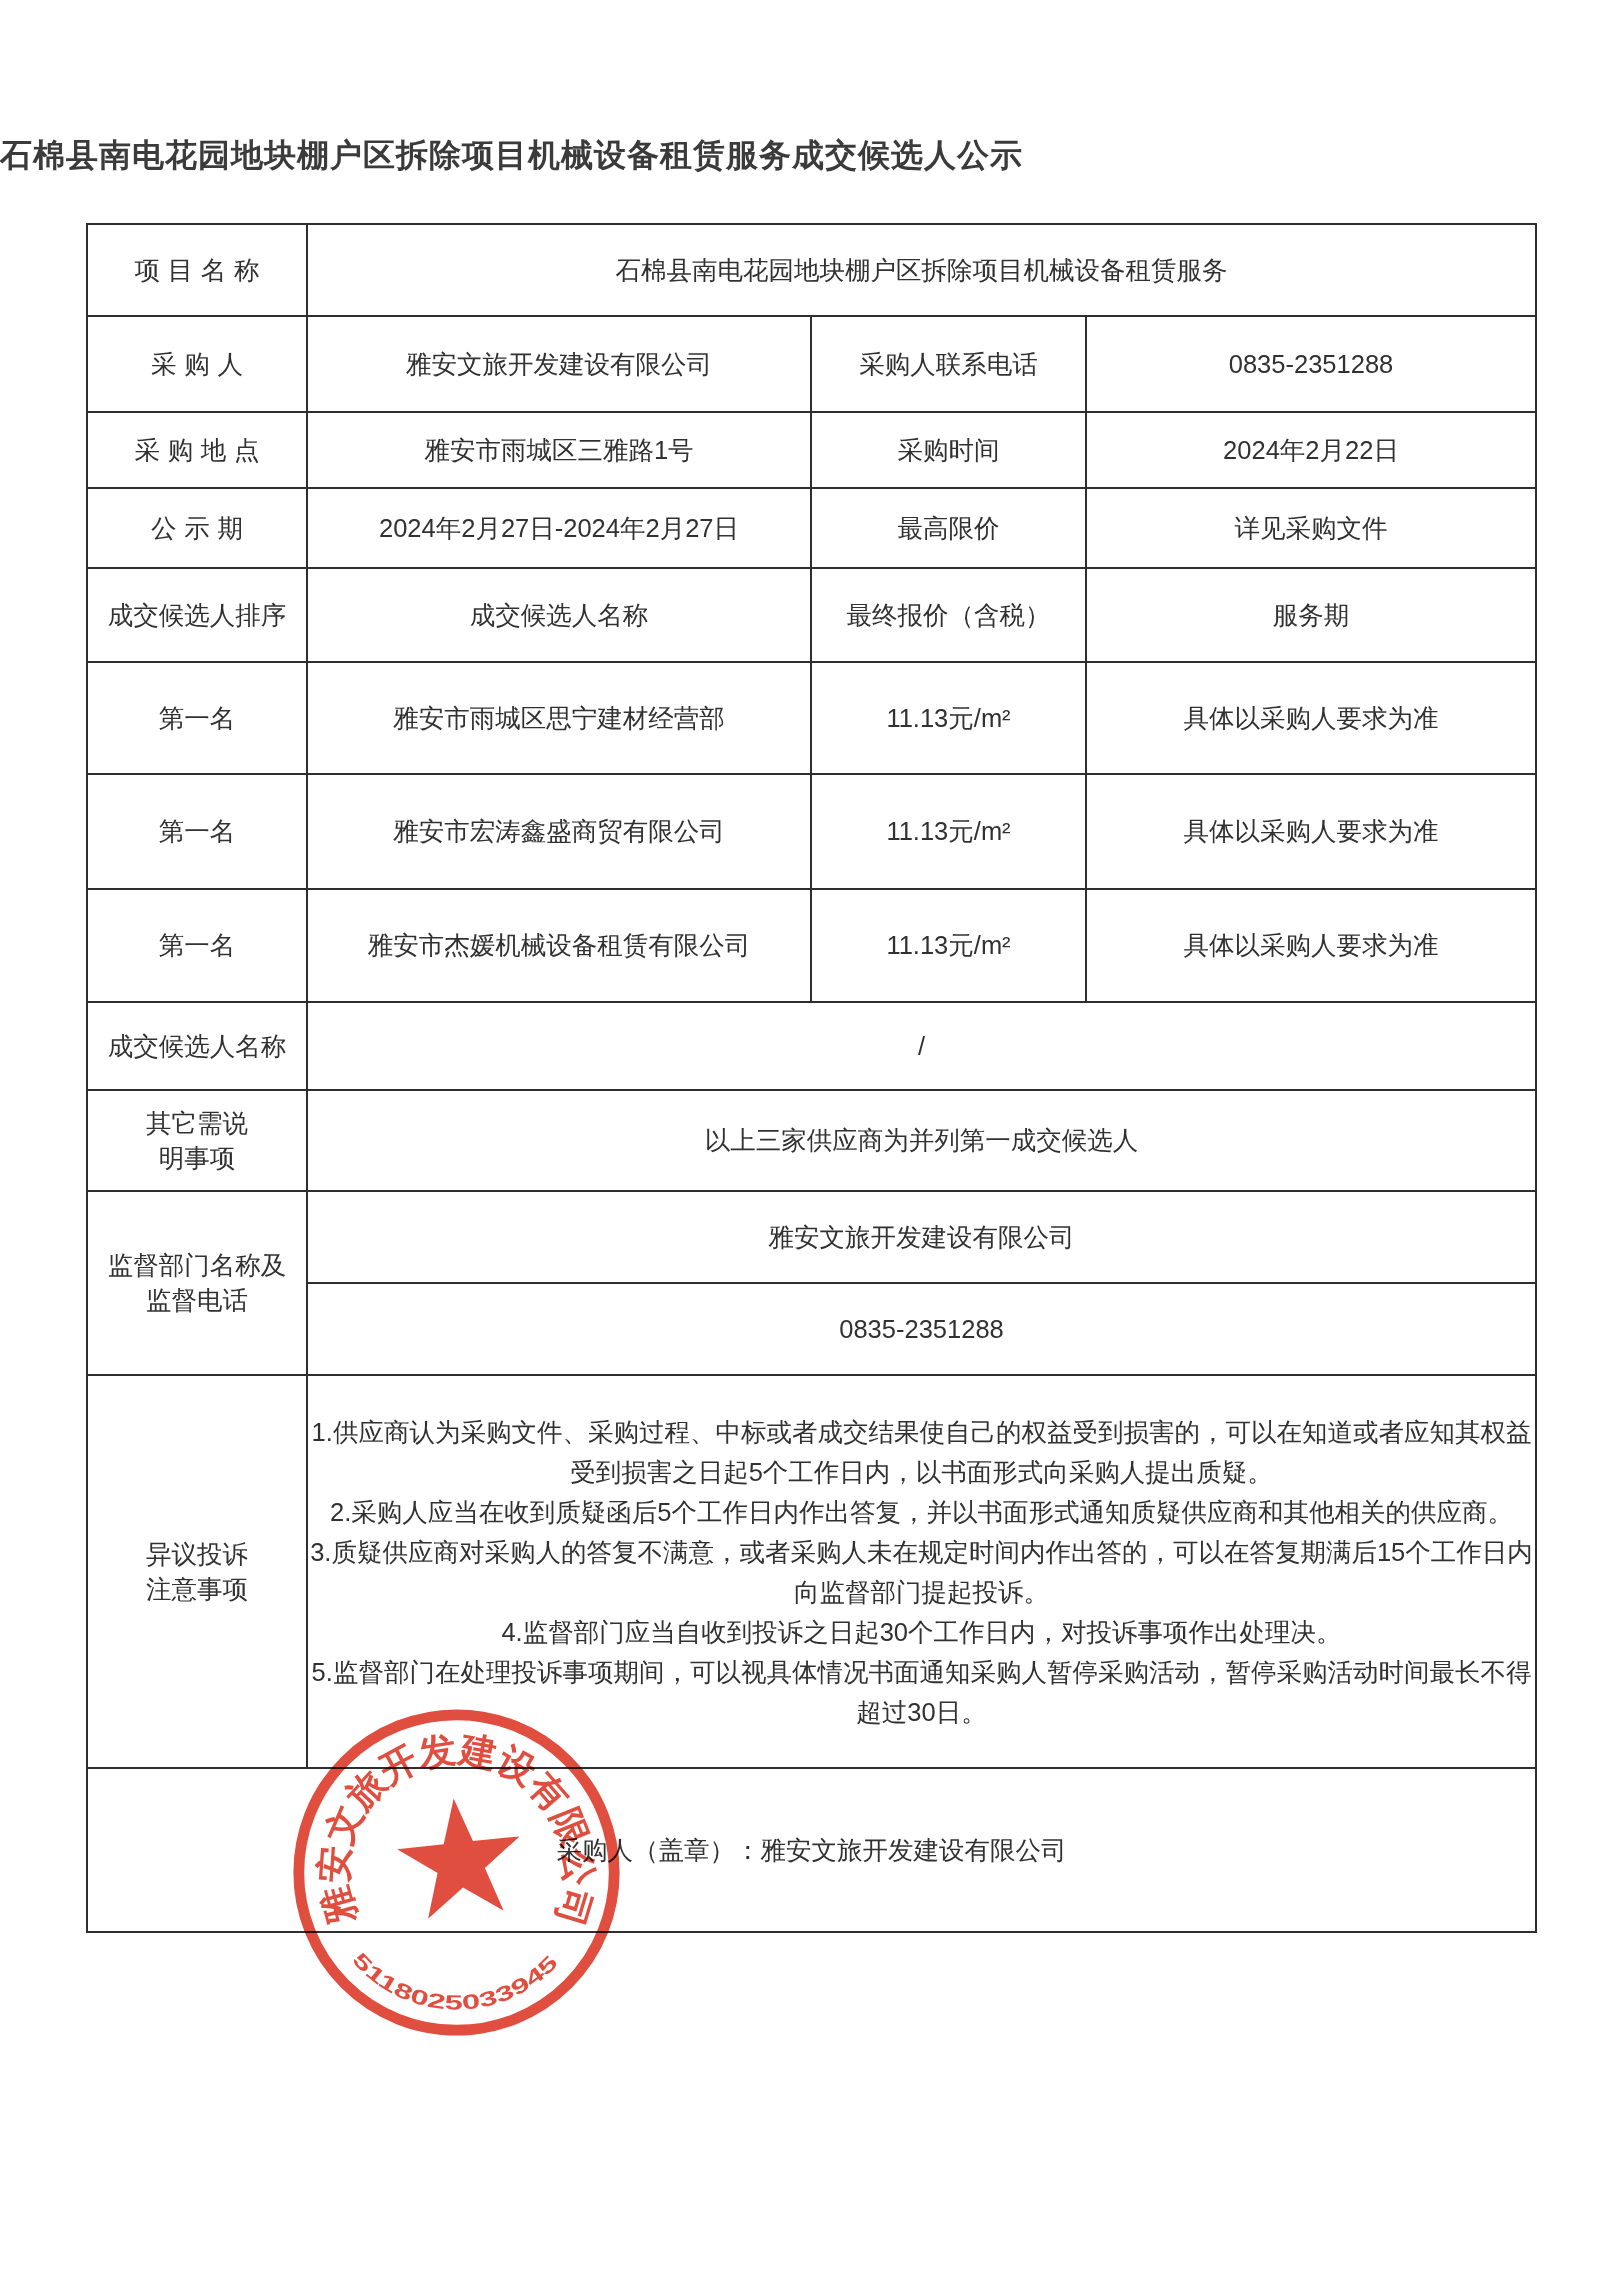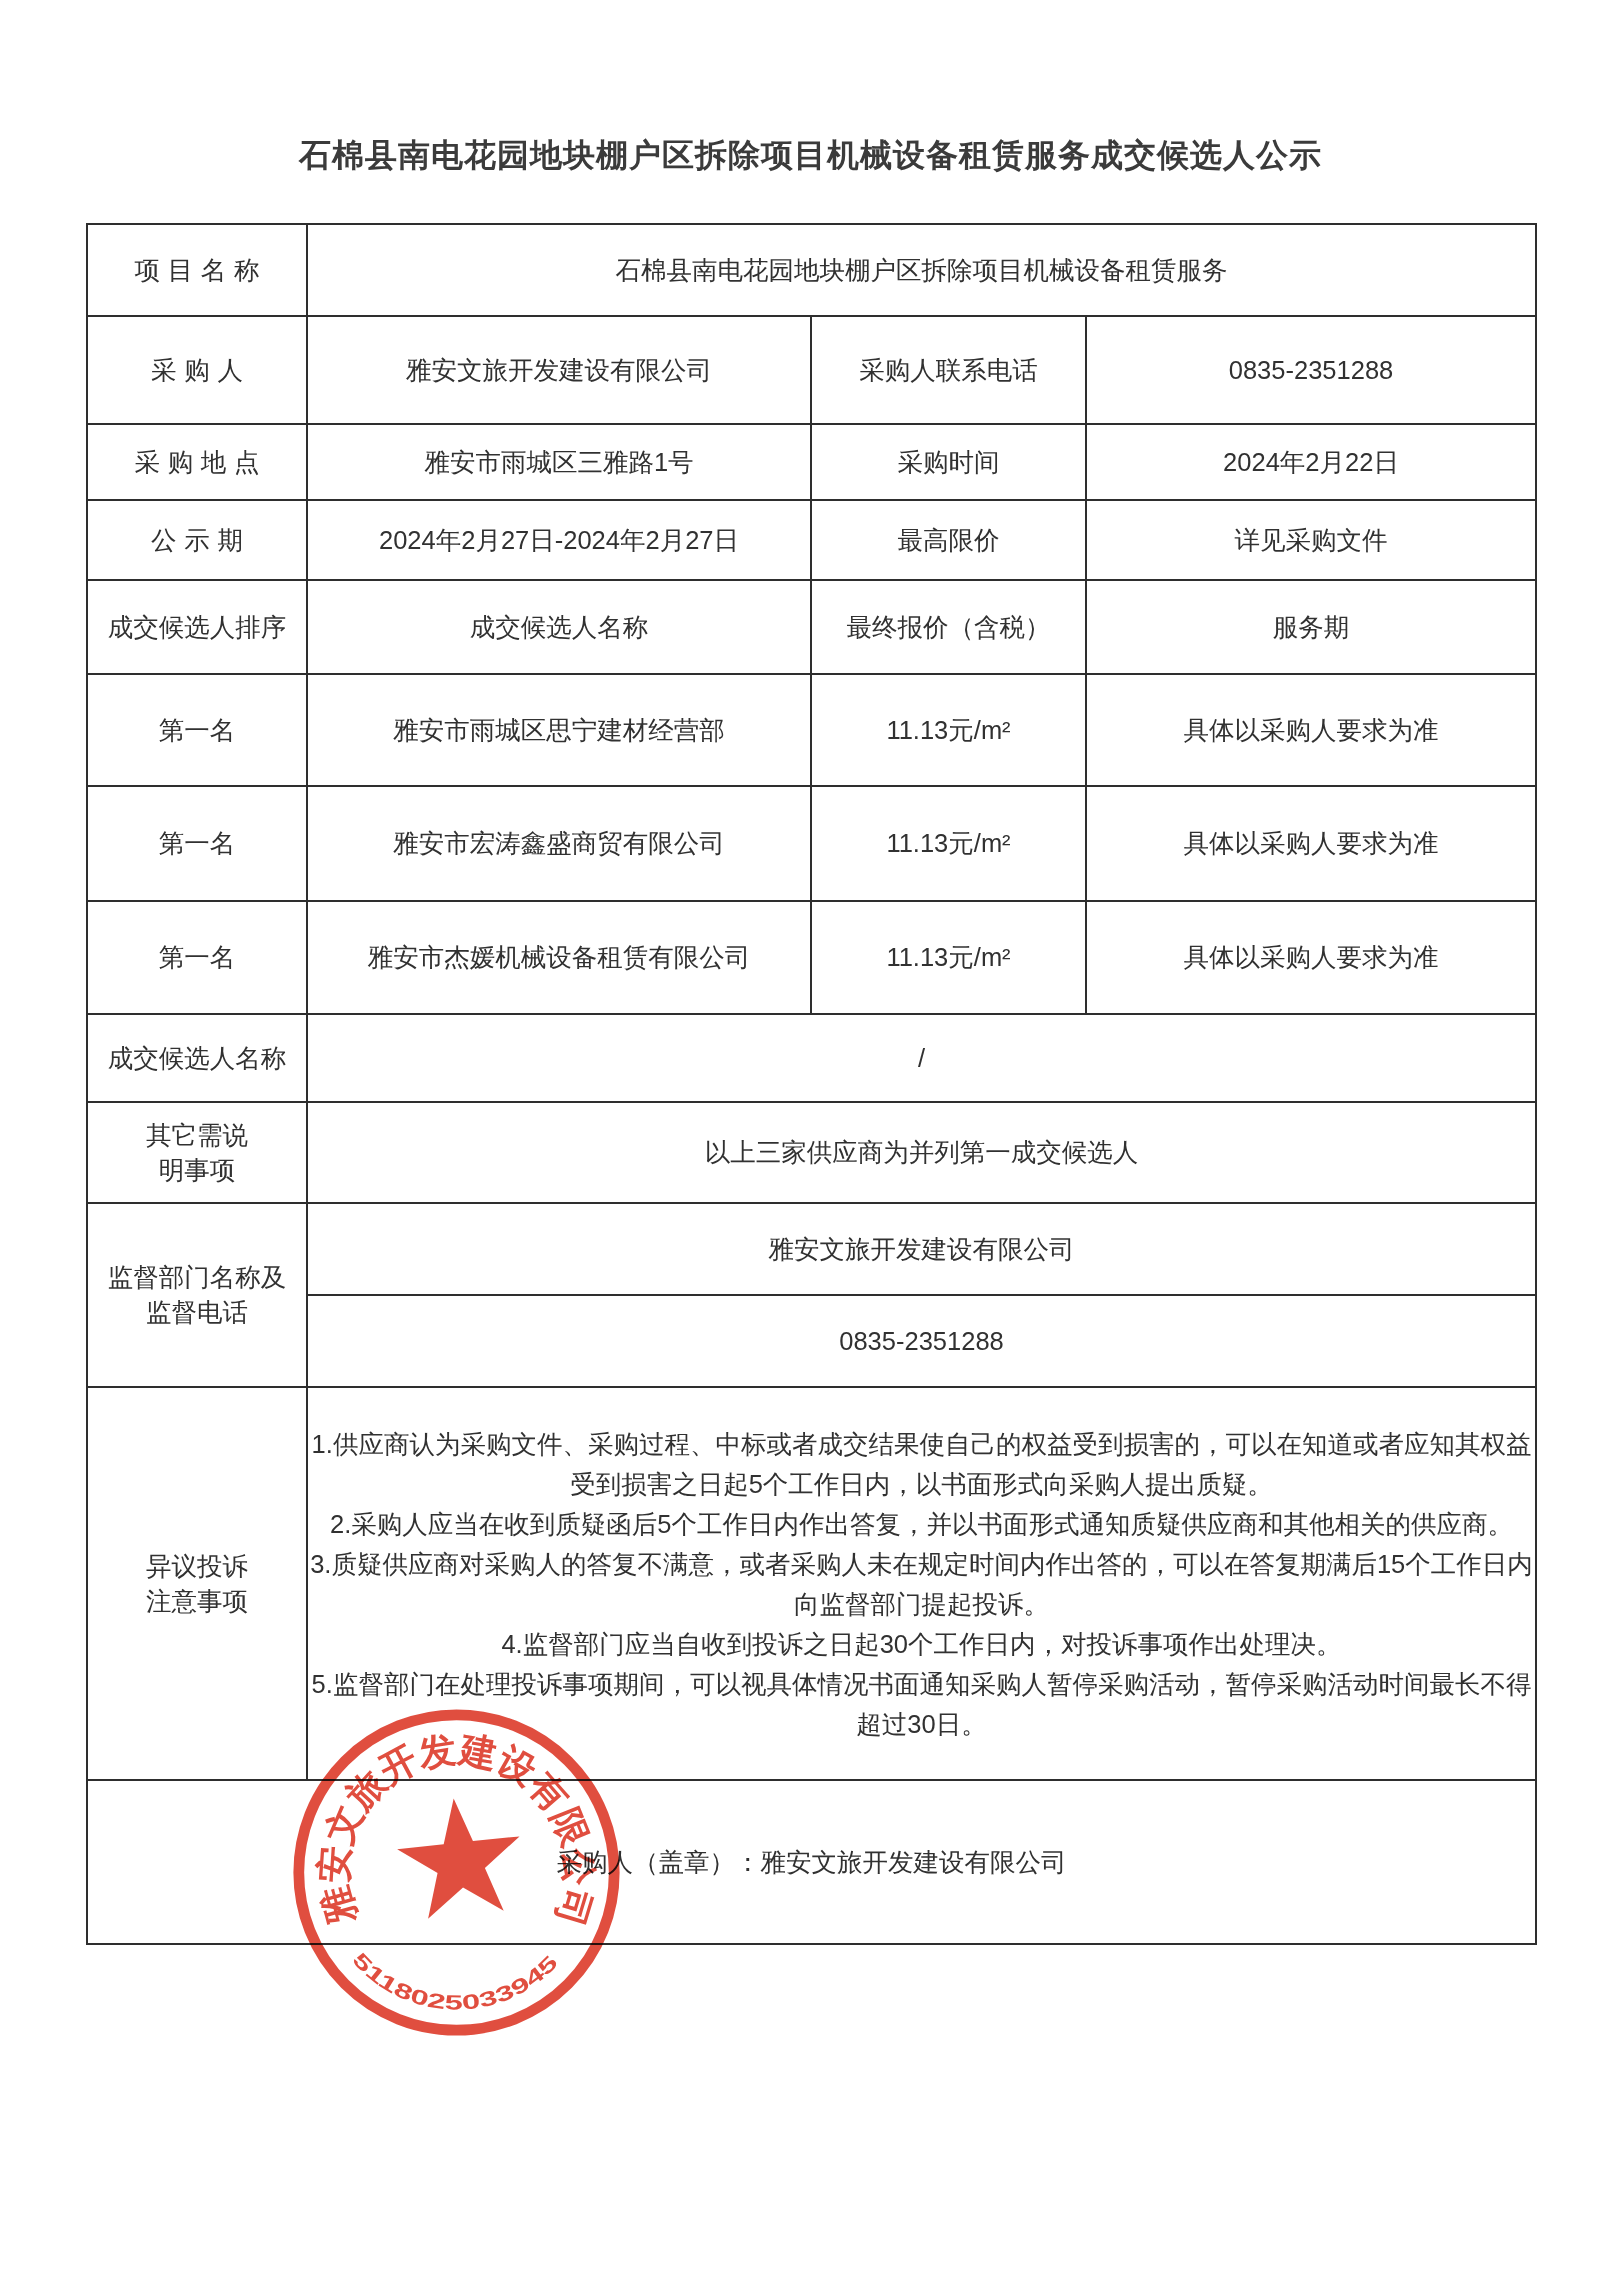--- a/index.html
+++ b/index.html
@@ -1,21 +1,21 @@
 <!DOCTYPE html>
 <html><head>
 <meta charset="utf-8">
 <style>
   html,body{margin:0;padding:0;}
   body{
     width:1621px;height:2294px;position:relative;background:#ffffff;
     font-family:"Liberation Sans","DejaVu Sans",sans-serif;color:#313131;
   }
   .page-title{
-    position:absolute;left:0;top:134px;width:1621px;text-align:center;
+    position:absolute;left:0;top:134px;width:1621px;
     font-size:32px;font-weight:bold;color:#3b3b3b;letter-spacing:1px;margin:0;
   }
   table.doc{
     position:absolute;left:86px;top:223px;width:1449px;
     border-collapse:collapse;table-layout:fixed;
     border:2.9px solid #2e2e2e;
   }
   table.doc td{
     border:2px solid #2e2e2e;border-top-width:2.9px;border-bottom-width:2.9px;
     font-size:25.5px;color:#313131;text-align:center;vertical-align:middle;
@@ -50,21 +50,21 @@
       <col style="width:275px">
       <col style="width:450px">
   </colgroup>
 
   <tbody>
       <tr style="height:92px">
     <td class="lbl lbl-sp">项目名称</td>
     <td class="val-left" colspan="3">石棉县南电花园地块棚户区拆除项目机械设备租赁服务</td>
   </tr>
 
-  <tr style="height:108px">
+  <tr style="height:96px">
     <td class="lbl lbl-sp">采购人</td>
     <td>雅安文旅开发建设有限公司</td>
     <td class="lbl">采购人联系电话</td>
     <td class="mono-num">0835-2351288</td>
   </tr>
 
   <tr style="height:76px">
     <td class="lbl lbl-sp">采购地点</td>
     <td>雅安市雨城区三雅路1号</td>
     <td class="lbl">采购时间</td>

